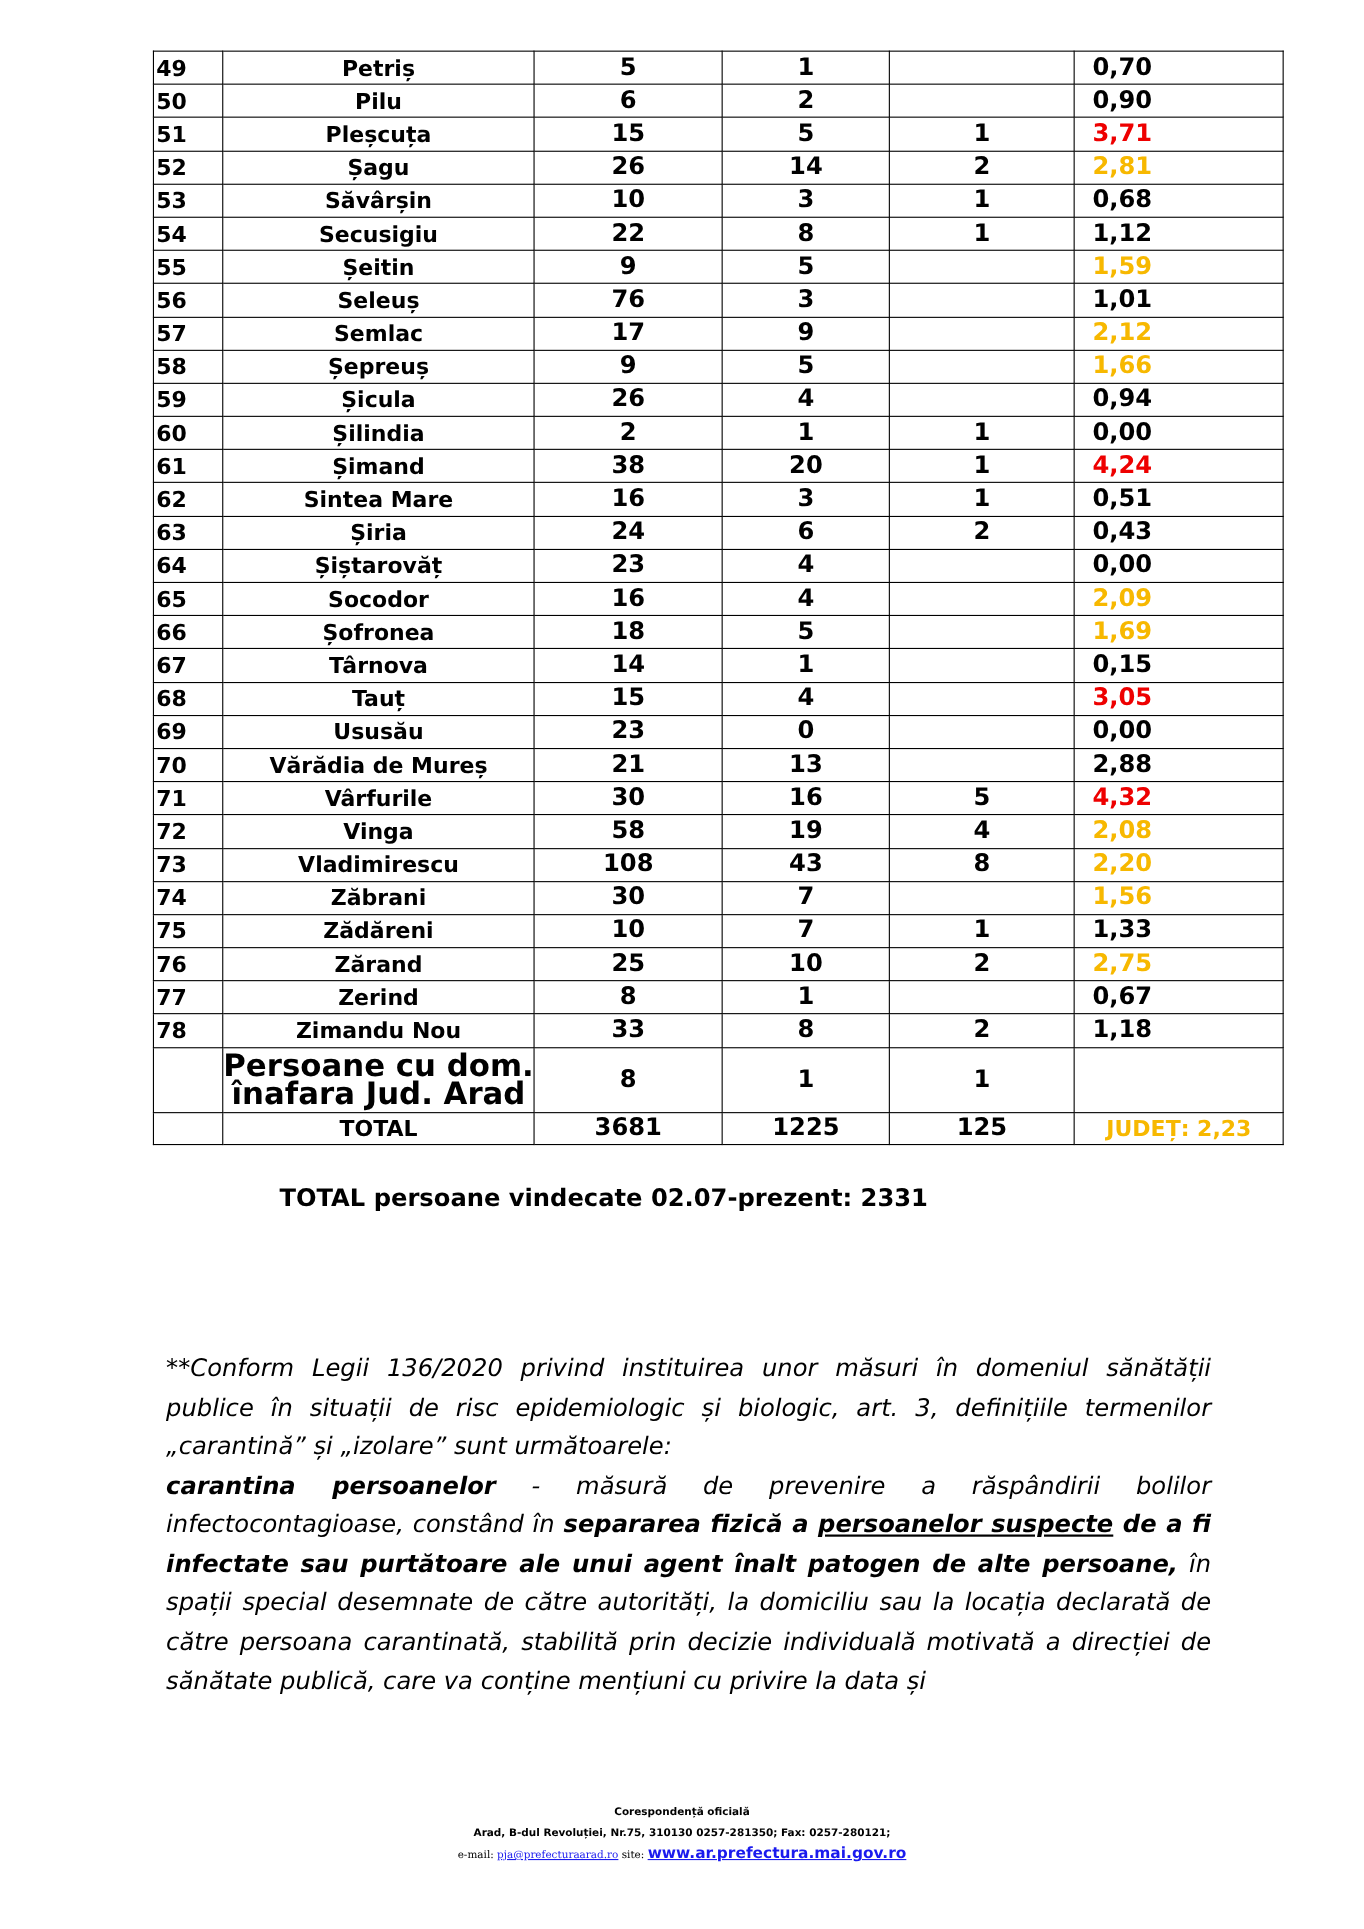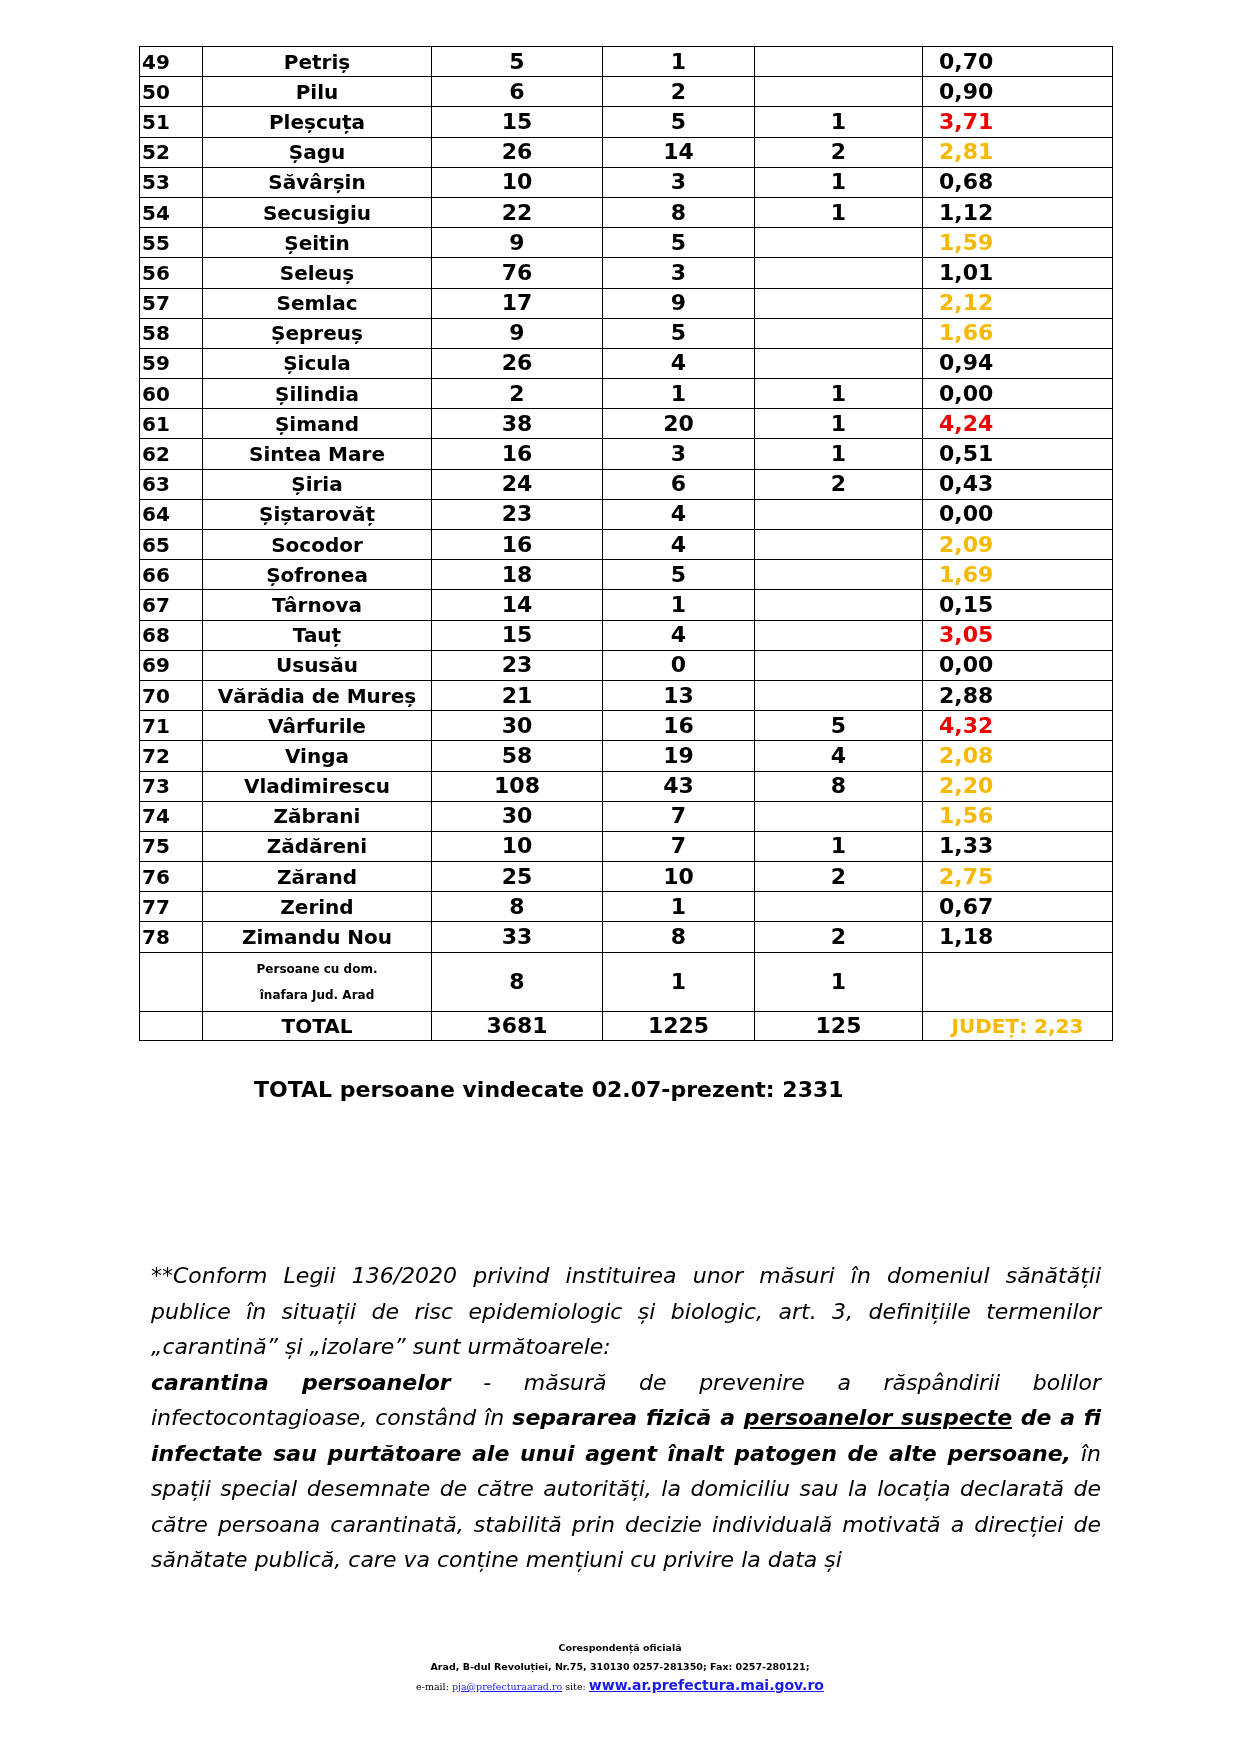--- a/index.html
+++ b/index.html
@@ -23,35 +23,35 @@
     line-height: 26px;
     white-space: nowrap;
     overflow: hidden;
   }
   table.data td.nr { font-size: 20px; padding-left: 2px; text-align: left; }
   table.data td.name { font-size: 20px; }
   table.data td.rate { padding-left: 16px; text-align: left; }
   .c-red { color: #ee0000; }
   .c-yellow { color: #f7b800; }
   .c-black { color: #000; }
-  td.extra-name { font-size: 12px; line-height: 26px; }
+  td.extra-name { font-size: 28px; line-height: 26px; }
   td.valign-top { vertical-align: top; }
   td.valign-bottom { vertical-align: bottom; }
   tr.total td { height: 28px; }
   td.judet { color: #f7b800; font-size: 20px; }
 
   .totals {
     position: absolute; left: 254px; top: 1074px;
     font-family: "DejaVu Sans", sans-serif; font-weight: bold; font-size: 22px;
     line-height: 31px;
   }
   .note {
     position: absolute; left: 151px; top: 1227px; width: 950px;
     font-family: "DejaVu Sans", sans-serif; font-style: italic; font-size: 22px;
-    line-height: 35.5px; text-align: justify; margin-top: 31px;
+    line-height: 35.5px; text-align: justify;
   }
   .note p { margin: 0; }
   .note b { font-weight: bold; }
   .note u { }
 
   .footer {
     position: absolute; left: 0; top: 1638px; width: 1240px; text-align: center;
   }
   .footer .f1, .footer .f2 {
     font-family: "DejaVu Sans", sans-serif; font-weight: bold; font-size: 9.5px; line-height: 19px;

